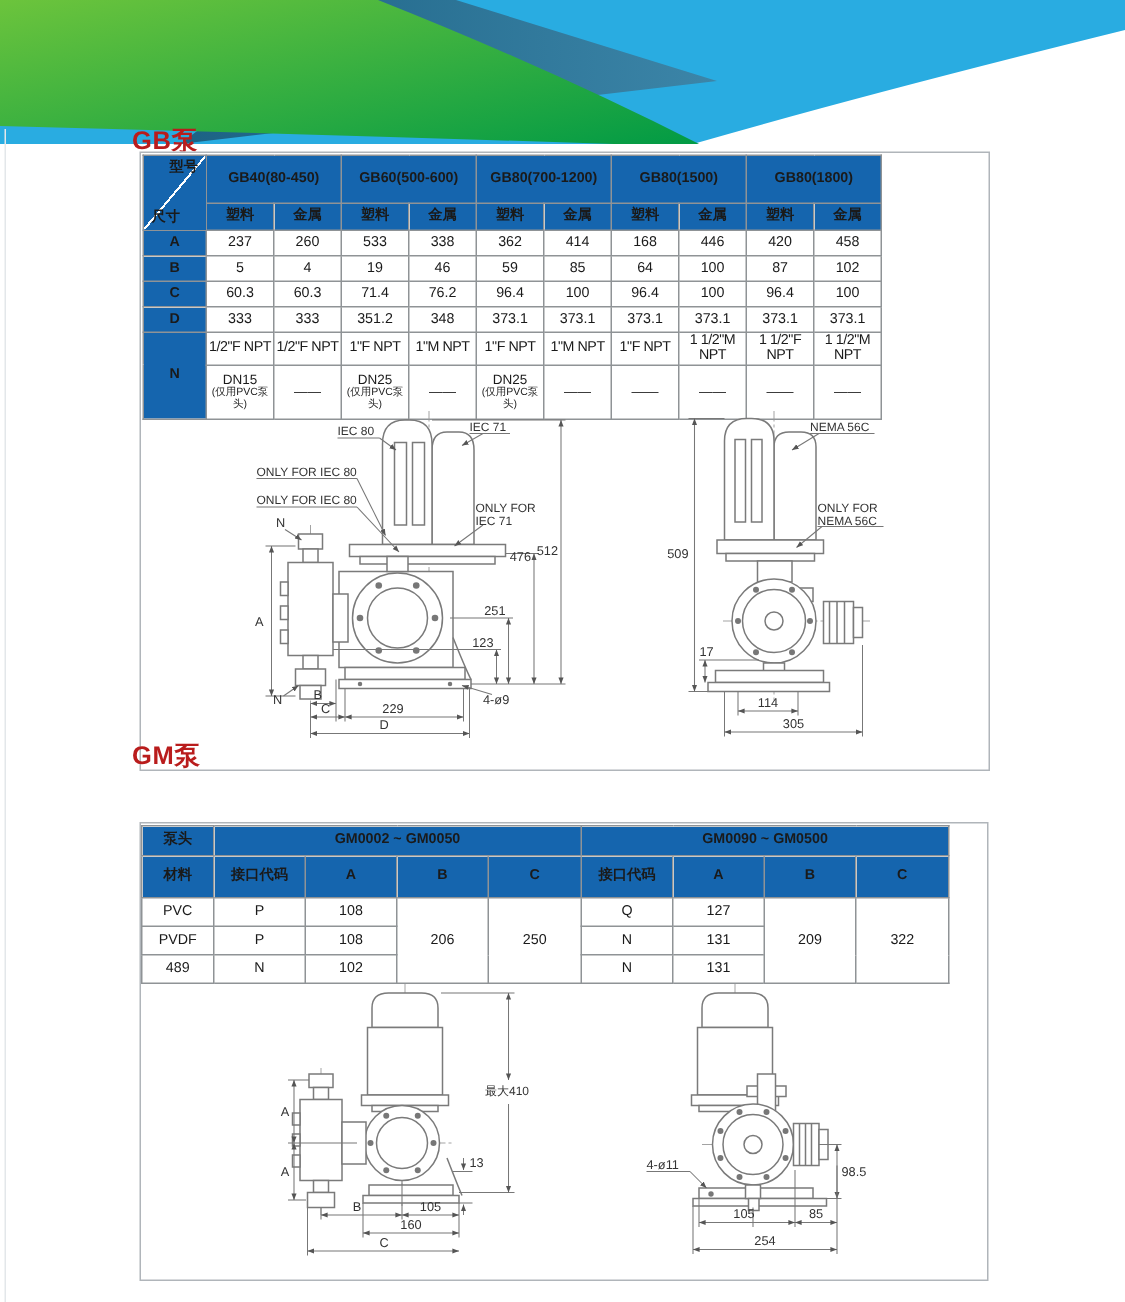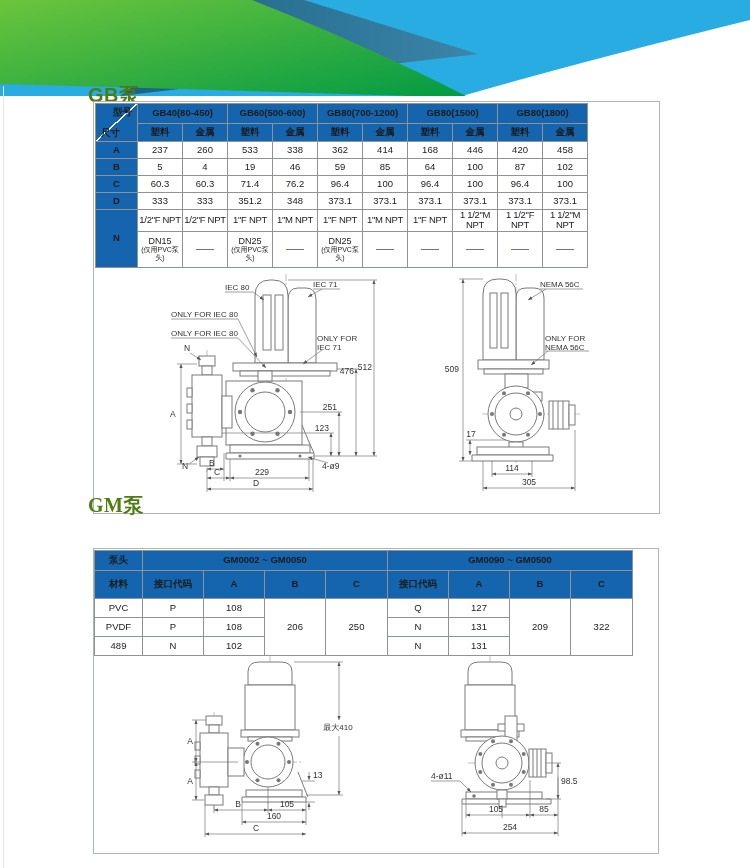--- a/index.html
+++ b/index.html
@@ -1,20 +1,20 @@
 <!DOCTYPE html>
 <html><head>
 <meta charset="utf-8">
 <style>
   html,body{margin:0;padding:0;background:#ffffff;}
   .page{position:relative;width:750px;height:868px;background:#fff;overflow:hidden;
         font-family:"Liberation Sans",sans-serif;}
   .edge-line{position:absolute;left:3px;top:86px;width:1px;height:782px;background:#e3e7ea;}
   .banner{position:absolute;top:0;left:0;}
-  .sec-title{position:absolute;font-size:20px;font-weight:bold;color:#4d7c0f;letter-spacing:.5px;}
+  .sec-title{position:absolute;font-size:17px;font-weight:bold;color:#b91c1c;letter-spacing:.5px;}
   .box{position:absolute;border:1px solid #b0b5ba;background:#fff;}
   table.spec{border-collapse:collapse;table-layout:fixed;position:absolute;background:#fff;border:1px solid #8f9396;}
   table.spec td{border:1px solid #8f9396;text-align:center;vertical-align:middle;
         font-size:9.5px;color:#1a1a1a;padding:0;overflow:hidden;line-height:1.1;}
   td.hd{background:#1565ae;color:#fff;font-weight:bold;border:1px solid #e9eff5;}
   td.npt{font-size:7px;letter-spacing:-0.3px;}
   .dn-t{font-size:9px;line-height:10px;}
   .dn-n{font-size:7px;line-height:8px;color:#222;}
   td.corner{position:relative;}
   .corner .diag{position:absolute;inset:0;
@@ -54,21 +54,21 @@
 
   <div class="sec-title" style="left:88px;top:82px;">GB泵</div>
   <div class="box" style="left:93px;top:101px;width:565px;height:411px;"></div>
 
   <table class="spec" style="left:95px;top:103px;width:492px;">
     <colgroup>
         <col style="width:42px">
         <col span="10" style="width:45px">
       </colgroup>
     <tbody>
-        <tr style="height:20px">
+        <tr style="height:32px">
       <td class="hd corner" rowspan="2">
         <span class="diag"></span>
         <span class="ct">型号</span>
         <span class="cb">尺寸</span>
       </td>
       <td class="hd" colspan="2">GB40(80-450)</td>
       <td class="hd" colspan="2">GB60(500-600)</td>
       <td class="hd" colspan="2">GB80(700-1200)</td>
       <td class="hd" colspan="2">GB80(1500)</td>
       <td class="hd" colspan="2">GB80(1800)</td>
@@ -181,21 +181,21 @@
       <td>
             <div class="dn-t">——</div>
           </td>
       <td>
             <div class="dn-t">——</div>
           </td>
     </tr>
   </tbody>
     </table>
 
-  <div class="sec-title" style="left:88px;top:492px;font-family:Liberation Serif, serif;">GM泵</div>
+  <div class="sec-title" style="left:88px;top:492px;">GM泵</div>
   <div class="box" style="left:93px;top:548px;width:564px;height:304px;"></div>
 
   <table class="spec" style="left:94px;top:550px;width:538px;">
     <colgroup>
       <col style="width:48px">
       <col style="width:61px">
         <col style="width:61px">
         <col style="width:61px">
         <col style="width:62px">
       <col style="width:61px">

